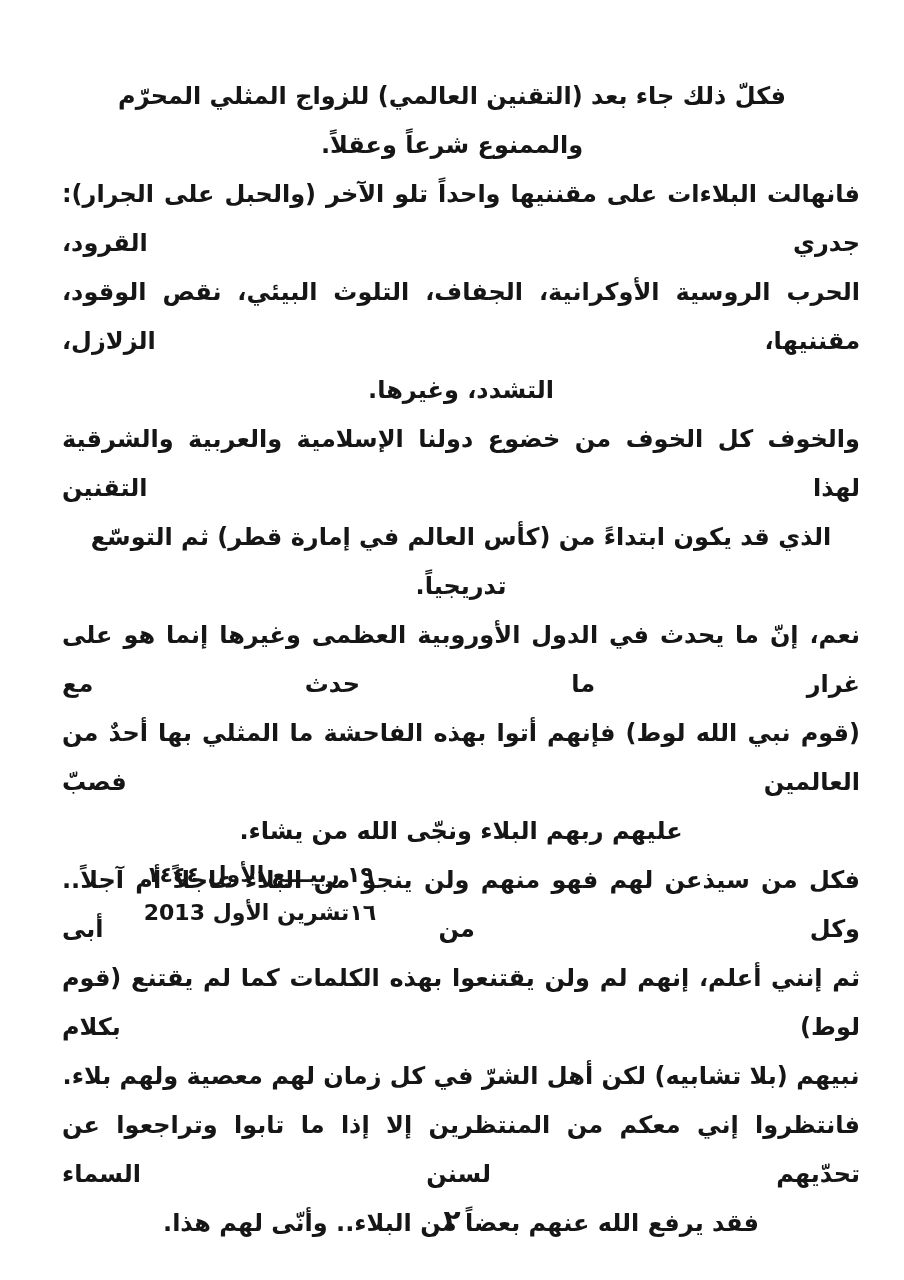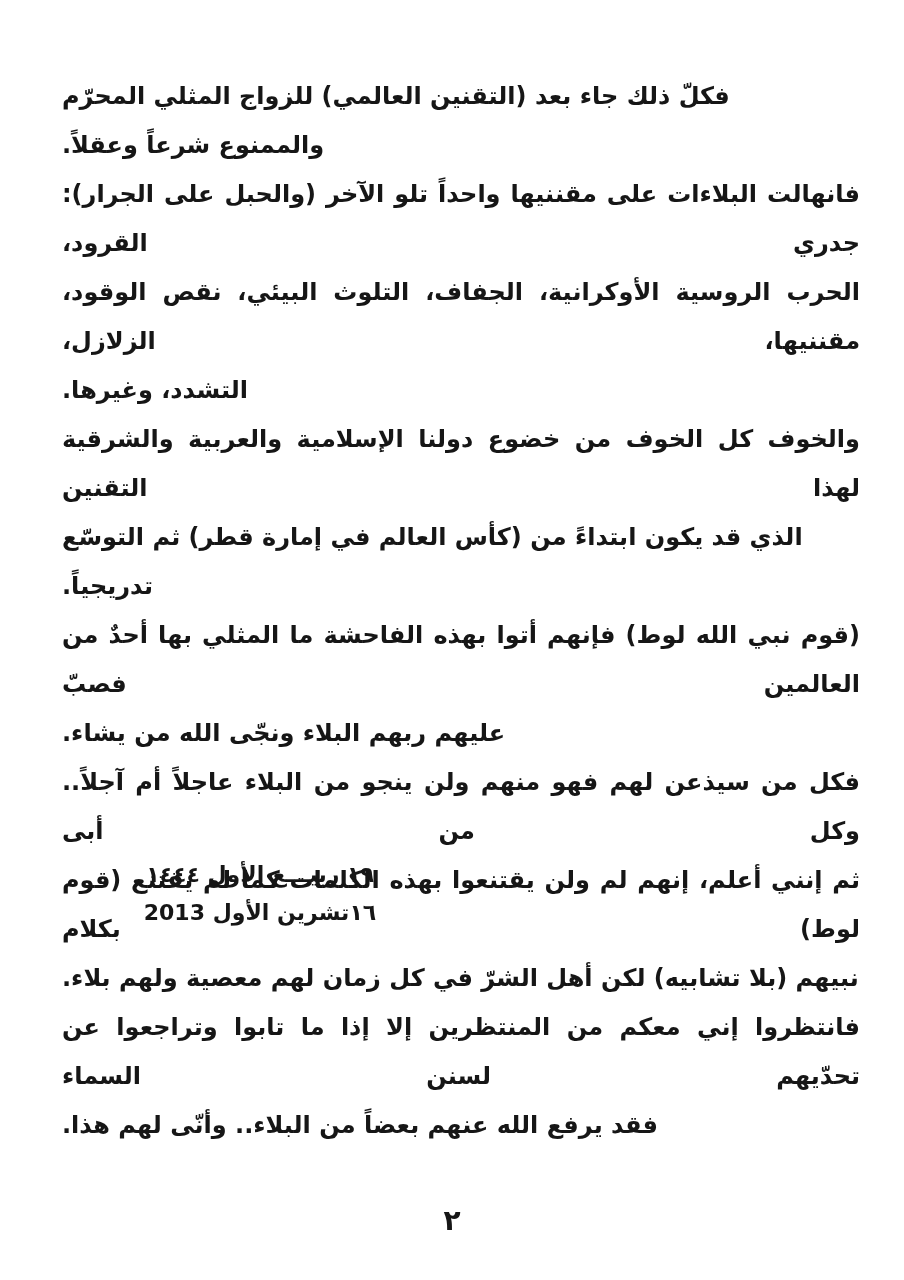--- a/index.html
+++ b/index.html
@@ -26,21 +26,21 @@
     font-weight: bold;
     line-height: 49px;
     min-height: 49px;
     color: inherit;
   }
   .line.fill {
     text-align: justify;
     text-align-last: justify;
   }
   .line.end {
-    text-align: left;
+    text-align: center;
   }
   .line.indent {
     padding-right: 18px;
   }
   .signature {
     position: absolute;
     top: 856px;
     left: 140px;
     width: 240px;
     text-align: center;
@@ -72,20 +72,21 @@
 
 <div class="page" style="color: rgb(22, 22, 22);">
 
   <div class="body-text">
     <div class="line end indent">فكلّ ذلك جاء بعد (التقنين العالمي) للزواج المثلي المحرّم والممنوع شرعاً وعقلاً.</div>
     <div class="line fill">فانهالت البلاءات على مقننيها واحداً تلو الآخر (والحبل على الجرار): جدري القرود،</div>
     <div class="line fill">الحرب الروسية الأوكرانية، الجفاف، التلوث البيئي، نقص الوقود، مقننيها، الزلازل،</div>
     <div class="line end">التشدد، وغيرها.</div>
     <div class="line fill">والخوف كل الخوف من خضوع دولنا الإسلامية والعربية والشرقية لهذا التقنين</div>
     <div class="line end">الذي قد يكون ابتداءً من (كأس العالم في إمارة قطر) ثم التوسّع تدريجياً.</div>
+    <div class="line fill">نعم، إنّ ما يحدث في الدول الأوروبية العظمى وغيرها إنما هو على غرار ما حدث مع</div>
     <div class="line fill">(قوم نبي الله لوط) فإنهم أتوا بهذه الفاحشة ما المثلي بها أحدٌ من العالمين فصبّ</div>
     <div class="line end">عليهم ربهم البلاء ونجّى الله من يشاء.</div>
     <div class="line fill">فكل من سيذعن لهم فهو منهم ولن ينجو من البلاء عاجلاً أم آجلاً.. وكل من أبى</div>
     <div class="line fill">ثم إنني أعلم، إنهم لم ولن يقتنعوا بهذه الكلمات كما لم يقتنع (قوم لوط) بكلام</div>
     <div class="line end">نبيهم (بلا تشابيه) لكن أهل الشرّ في كل زمان لهم معصية ولهم بلاء.</div>
     <div class="line fill">فانتظروا إني معكم من المنتظرين إلا إذا ما تابوا وتراجعوا عن تحدّيهم لسنن السماء</div>
     <div class="line end">فقد يرفع الله عنهم بعضاً من البلاء.. وأنّى لهم هذا.</div>
   </div>
 
   <div class="signature">

